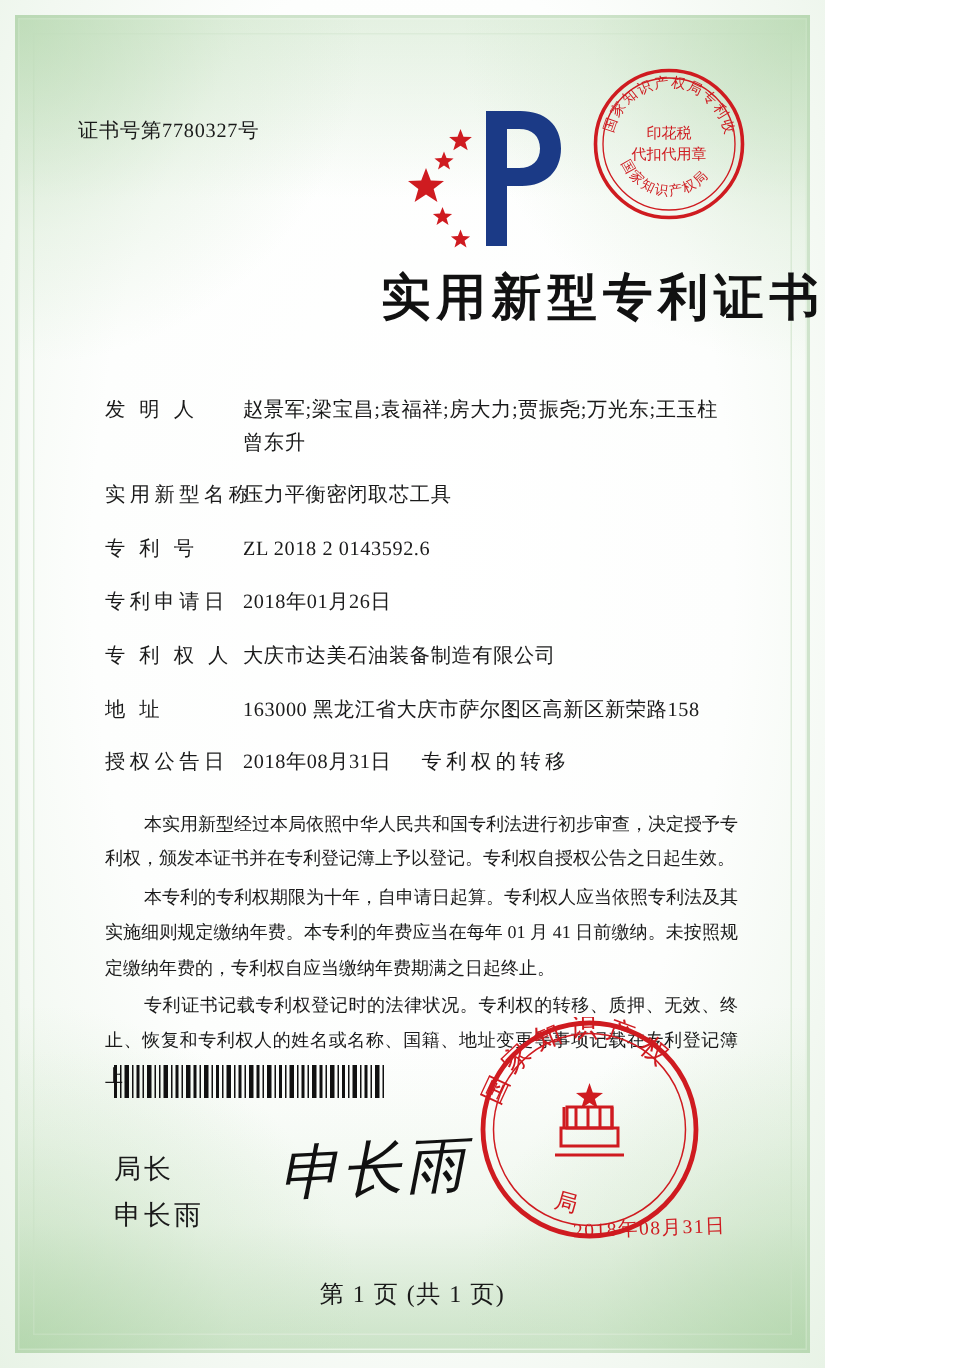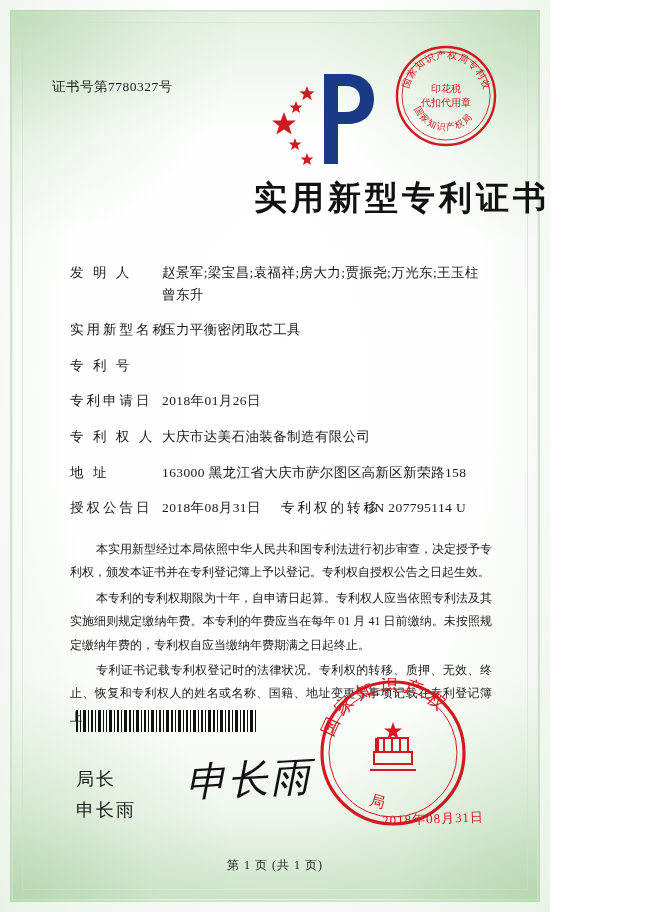--- a/index.html
+++ b/index.html
@@ -199,21 +199,21 @@
     letter-spacing: 1px;
     transform: rotate(-2deg);
     white-space: nowrap;
   }
 
   .footer {
     position: absolute;
     left: 0; right: 0;
     bottom: 38px;
     text-align: center;
-    font-size: 12px;
+    font-size: 16px;
     color: #1a1a1a;
     letter-spacing: 1px;
   }
 </style>
 </head>
 <body>
 
 <div class="page">
 
   <div class="top-wash"></div>
@@ -276,20 +276,21 @@
       </div>
     </div>
 
     <div class="row">
       <div class="label">实用新型名称</div>
       <div class="value">压力平衡密闭取芯工具</div>
     </div>
 
     <div class="row">
       <div class="label">专 利 号</div>
+      <div class="value">ZL 2018 2 0143592.6</div>
     </div>
 
     <div class="row">
       <div class="label">专利申请日</div>
       <div class="value">2018年01月26日</div>
     </div>
 
     <div class="row">
       <div class="label">专 利 权 人</div>
       <div class="value">大庆市达美石油装备制造有限公司</div>
@@ -300,21 +301,20 @@
       <div class="value">163000 黑龙江省大庆市萨尔图区高新区新荣路158</div>
     </div>
 
     <div class="row-split">
       <div class="half">
         <div class="label">授权公告日</div>
         <div class="value">2018年08月31日</div>
       </div>
       <div class="half right">
         <div class="label">专利权的转移</div>
-        <div class="value">CN 207795114 U</div>
       </div>
     </div>
 
   </div>
 
   <div class="paras">
     <p>本实用新型经过本局依照中华人民共和国专利法进行初步审查，决定授予专利权，颁发本证书并在专利登记簿上予以登记。专利权自授权公告之日起生效。</p>
     <p>本专利的专利权期限为十年，自申请日起算。专利权人应当依照专利法及其实施细则规定缴纳年费。本专利的年费应当在每年 01 月 41 日前缴纳。未按照规定缴纳年费的，专利权自应当缴纳年费期满之日起终止。</p>
     <p>专利证书记载专利权登记时的法律状况。专利权的转移、质押、无效、终止、恢复和专利权人的姓名或名称、国籍、地址变更等事项记载在专利登记簿上。</p>
   </div>

